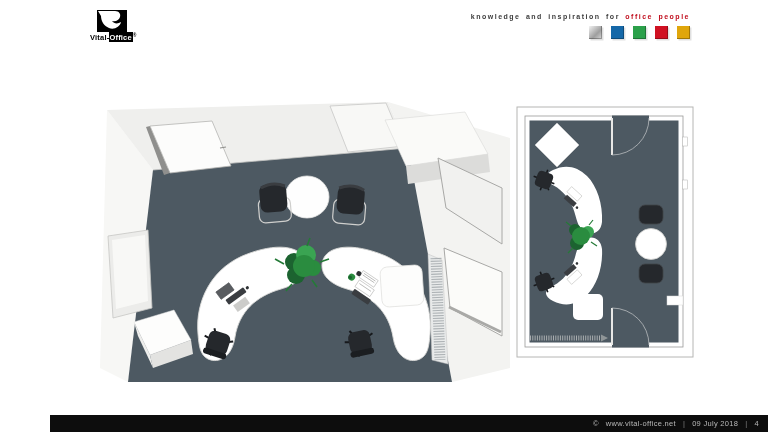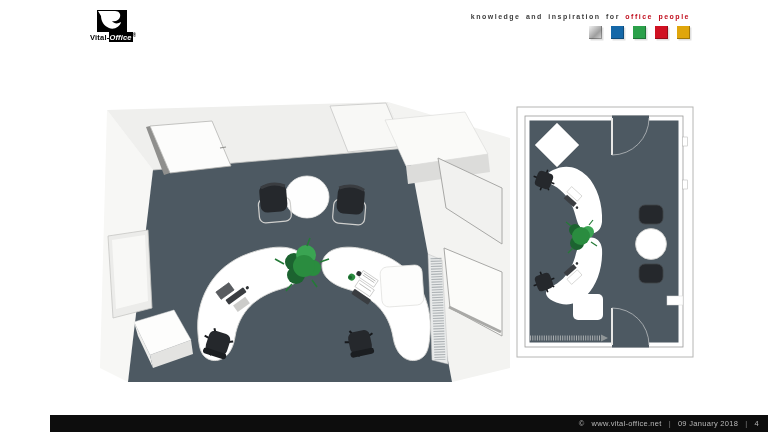--- a/index.html
+++ b/index.html
@@ -7,21 +7,21 @@
        font-family:"Liberation Sans", sans-serif;}
 
   
   .header{position:absolute;left:0;top:0;width:768px;height:60px;}
   .logo{position:absolute;left:97px;top:10px;width:30px;height:28px;}
   .logo-box{width:30px;height:28px;background:#000;position:relative;}
   .logo-box svg{position:absolute;left:0;top:0;}
   .logo-text{position:absolute;left:-8px;bottom:-4px;white-space:nowrap;
              font-size:7.5px;font-weight:bold;letter-spacing:0.2px;}
   .logo-text .prefix{color:#000;background:#fff;padding:1px 0 0 1px;}
-  .logo-text .suffix{color:#fff;background:#000;padding:1px 1px 0 0;font-style:italic;}
+  .logo-text .suffix{color:#fff;background:#000;padding:1px 1px 0 0;}
   .logo-text .reg{color:#000;font-size:4.5px;vertical-align:super;}
 
   .tagline-block{position:absolute;right:78px;top:13px;text-align:right;}
   .tagline{font-size:7px;font-weight:bold;letter-spacing:1.5px;word-spacing:2px;
            color:#3c3c3c;white-space:nowrap;}
   .squares{margin-top:6px;display:flex;gap:9px;justify-content:flex-end;}
   .sq{width:13px;height:13px;
       box-shadow:inset -1px -1px 0 rgba(0,0,0,.28), 1.5px 1.5px 0 rgba(0,0,0,.12);}
   .sq-silver{background-image:linear-gradient(135deg,#f2f2f2 0%,#9e9e9e 60%,#d8d8d8 100%) !important;}
 
@@ -229,16 +229,16 @@
 
   <rect x="167.5" y="33" width="5" height="9" fill="#ffffff" stroke="#b0b0ae" stroke-width="0.5"></rect>
   <rect x="167.5" y="76" width="5" height="9" fill="#ffffff" stroke="#b0b0ae" stroke-width="0.5"></rect>
   <rect x="152" y="192" width="16" height="9" fill="#ffffff" stroke="#d8d8d6" stroke-width="0.5"></rect>
 </svg>
 
 <div class="footer" style="background: rgb(13, 13, 13); color: rgb(184, 184, 184);">
   <span>©</span>
   <span>www.vital-office.net</span>
   <span class="sep">|</span>
-  <span>09 January 2018</span>
+  <span>09 July 2018</span>
   <span class="sep">|</span>
   <span>4</span>
 </div>
 
 </body></html>

